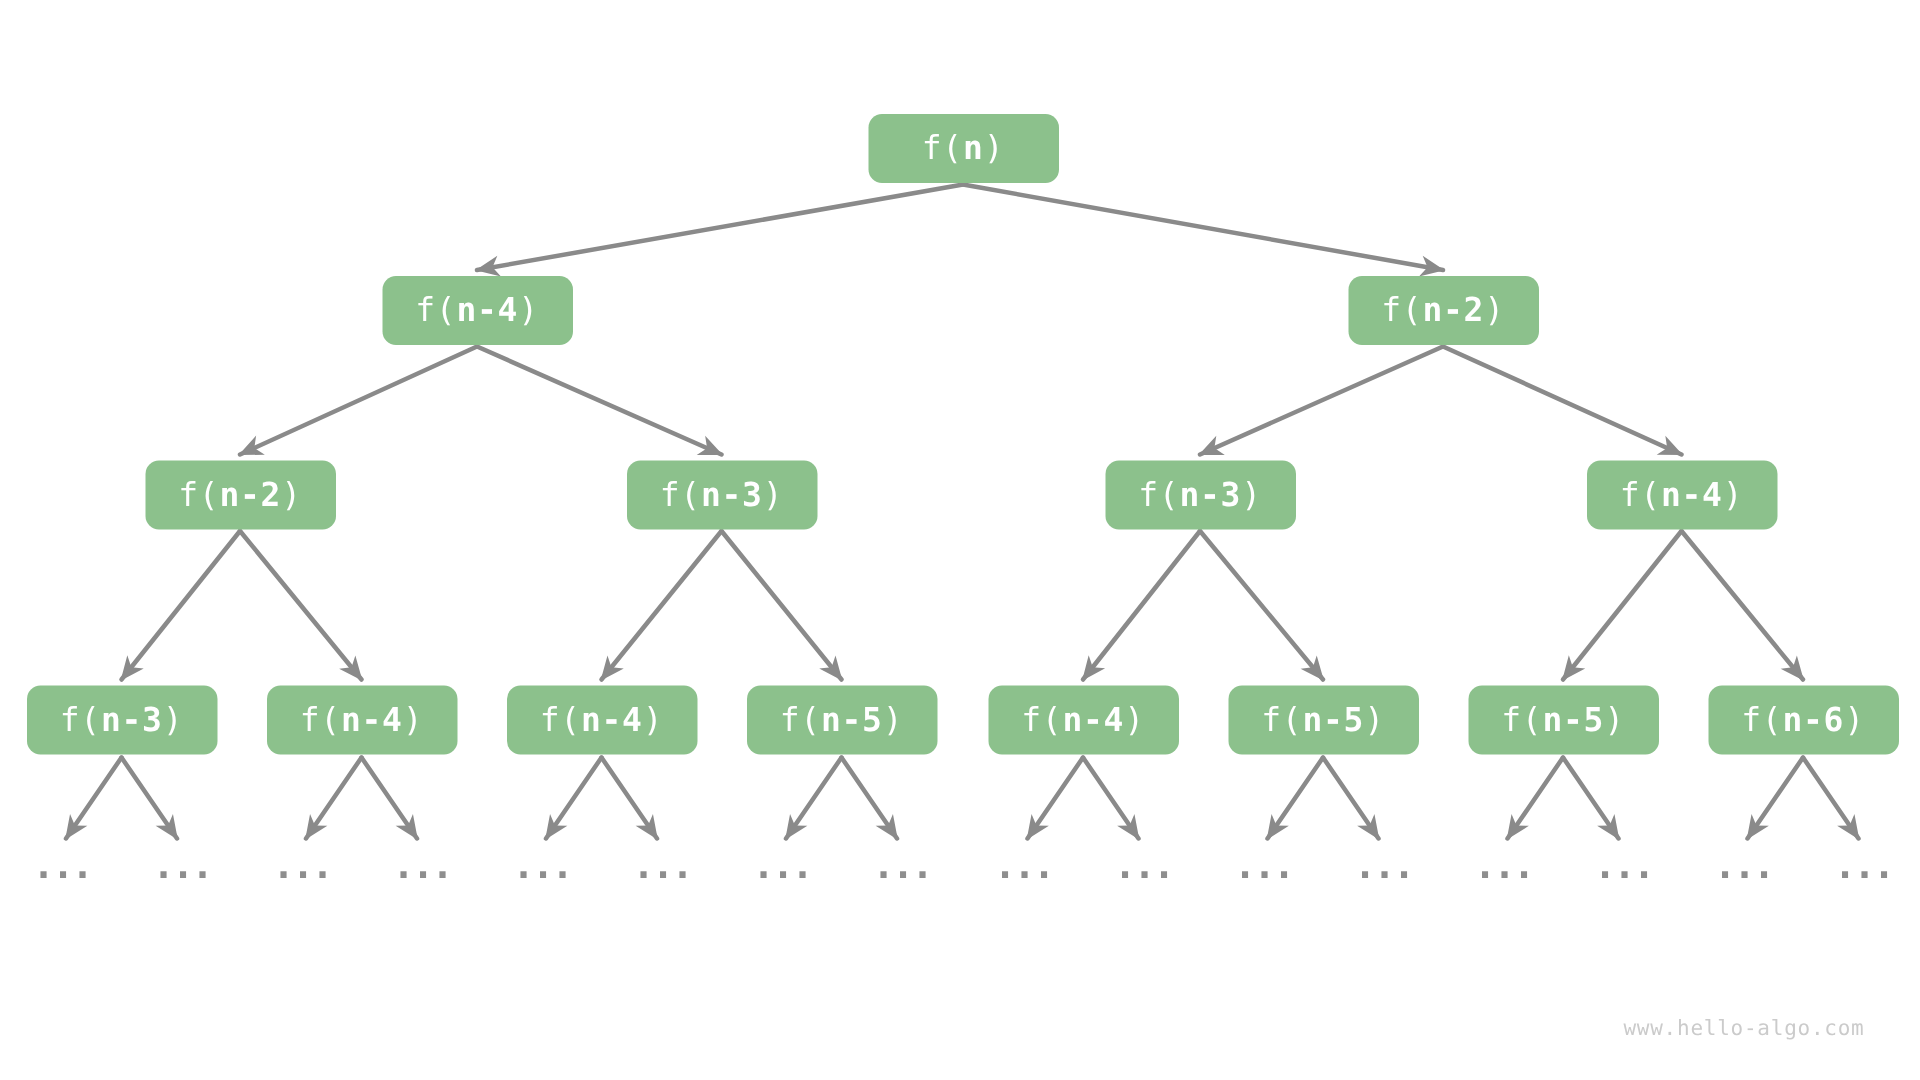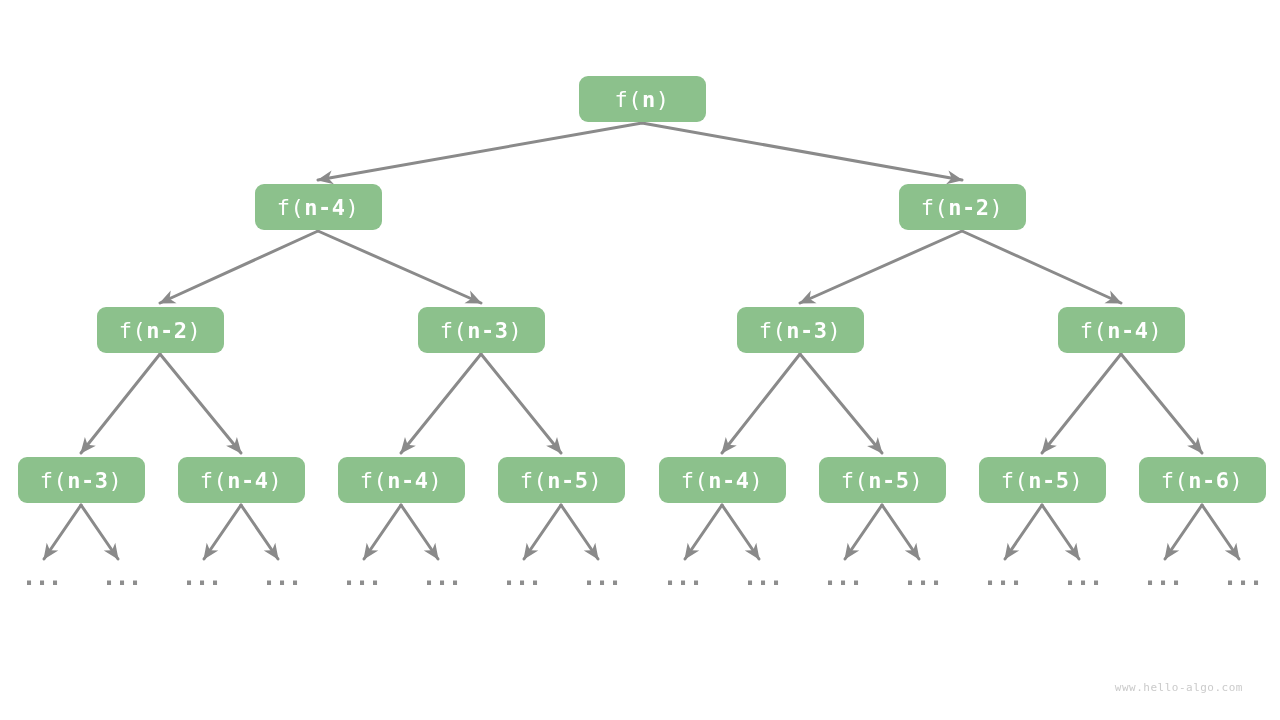--- a/index.html
+++ b/index.html
@@ -47,21 +47,21 @@
     font-weight: 700;
     line-height: 25px;
     letter-spacing: -2px;
     white-space: nowrap;
   }
   .watermark {
     position: absolute;
     right: 37px;
     bottom: 26px;
     color: var(--watermark, #cbcbcb);
-    font-size: 11px;
+    font-size: 14px;
     letter-spacing: 0.5px;
   }
 </style>
 </head>
 <body>
 
 <div class="stage">
   <svg id="edges" width="1280" height="720" viewBox="0 0 1280 720" xmlns="http://www.w3.org/2000/svg">
     <defs>
       <marker id="arrowhead" markerUnits="userSpaceOnUse" markerWidth="18" markerHeight="16" viewBox="0 0 18 16" refX="16" refY="8" orient="auto">

